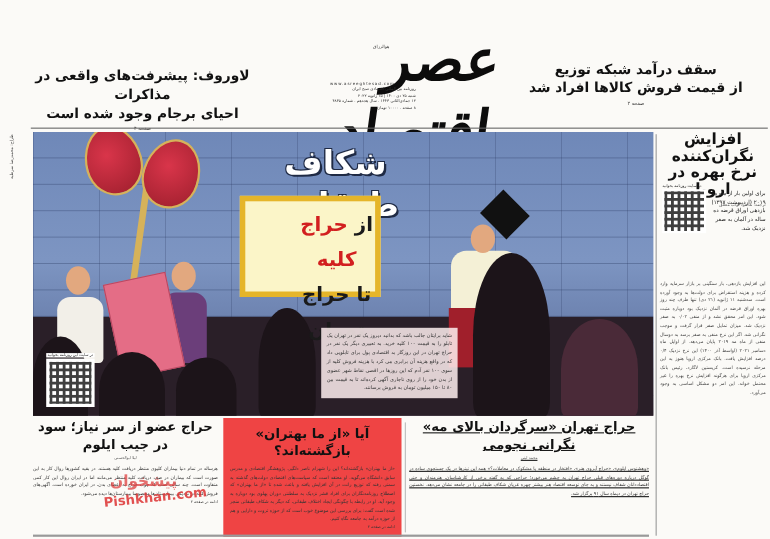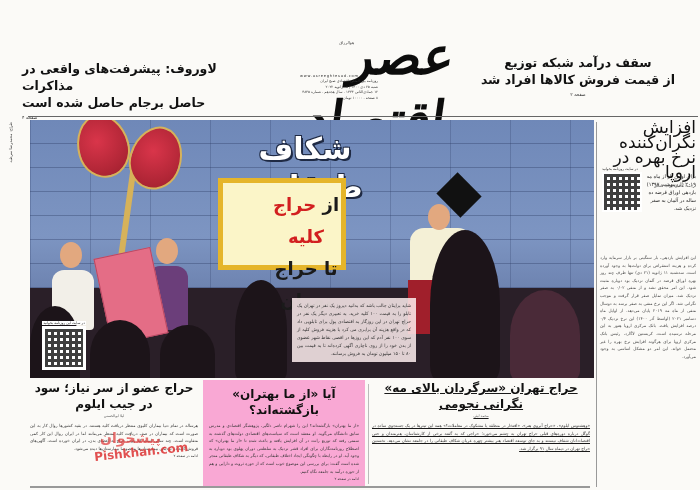--- a/index.html
+++ b/index.html
@@ -9,21 +9,21 @@
     font-family: "DejaVu Sans", sans-serif;
     color: #1a1a1a;
     direction: rtl;
     position: relative;
   }
   .page { position: absolute; left: 0; top: 0; width: 700px; height: 490px; background: #fbfaf7; }
 
   
   .masthead { position: absolute; top: 0; left: 0; width: 700px; height: 118px; }
   .lead-right { position: absolute; right: 12px; top: 54px; width: 220px; text-align: center; }
-  .lead-left { position: absolute; left: 22px; top: 60px; width: 215px; text-align: left; }
+  .lead-left { position: absolute; left: 22px; top: 60px; width: 215px; text-align: center; }
   .lead-title { font-weight: bold; font-size: 12.5px; line-height: 17px; color: #111; }
   .page-ref { font-size: 4.5px; color: #333; margin-top: 4px; }
   .logo { position: absolute; left: 262px; top: 22px; width: 200px; height: 90px; }
   .logo-text {
     position: absolute; right: 12px; top: 2px;
     font-family: "DejaVu Serif", serif; font-weight: bold;
     font-size: 52px; line-height: 64px; color: #0c0c0c; letter-spacing: -2px;
     transform: skewX(-8deg);
   }
   .logo-small { position: absolute; right: 108px; top: 18px; font-size: 4px; color: #444; }
@@ -75,35 +75,35 @@
     background-blend-mode: multiply; opacity: 0.75; }
   .qr-caption { position: absolute; font-size: 3.5px; color: #222; background: #fff; }
   .hero .qr { left: 12px; top: 206px; }
   .hero .qr-caption { left: 12px; top: 201px; width: 44px; text-align: center; }
 
   .vertical-credit { position: absolute; left: 8px; top: 122px; writing-mode: vertical-rl; font-size: 4px; color: #444; transform: rotate(180deg); }
 
   
   .sidebar { position: absolute; left: 600px; top: 120px; width: 96px; height: 368px; border-right: 0; }
   .sidebar-rule { position: absolute; left: 596px; top: 122px; width: 1px; height: 365px; background: #999; }
-  .side-title { font-weight: normal; font-size: 17px; line-height: 15px; text-align: right; color: #111; }
+  .side-title { font-weight: bold; font-size: 14px; line-height: 15px; text-align: center; color: #111; }
   .side-byline { font-size: 3.8px; color: #555; text-align: right; margin: 3px 0; }
   .side-qr { position: absolute; left: 2px; top: 52px; width: 40px; height: 40px; background: #fff; padding: 2px; }
   .side-qr-caption { position: absolute; left: 2px; top: 47px; font-size: 3.5px; color: #222; }
   .side-lede { position: absolute; right: 0; top: 52px; width: 52px; font-size: 5px; line-height: 8px; text-align: right; color: #222; }
   .side-body { position: absolute; right: 0; top: 134px; width: 96px; font-size: 4.2px; line-height: 7.6px; text-align: justify; color: #444; }
 
   
   .art { position: absolute; top: 380px; height: 108px; }
   .art-title { font-weight: bold; font-size: 12px; line-height: 16px; text-align: center; color: #111; }
   .art-byline { font-size: 3.5px; color: #555; text-align: center; margin: 2px 0 4px; }
   .art-body { font-size: 4.2px; line-height: 7.6px; text-align: justify; color: #333; }
   .art-cont { font-size: 3.5px; color: #333; margin-top: 2px; }
   .art-a { left: 372px; width: 218px; text-decoration: underline; }
-  .art-b { left: 203px; width: 162px; background: #f9a8d4; padding: 6px 6px 4px; }
+  .art-b { left: 203px; width: 162px; background: #ef4444; padding: 6px 6px 4px; }
   .art-c { left: 30px; width: 168px; }
   .col-divider { position: absolute; top: 384px; width: 1px; height: 100px; background: #bbb; }
   .watermark { position: absolute; left: 94px; top: 445px; font-size: 12px; color: #d33; font-weight: bold; transform: rotate(-6deg); opacity: 0.85; direction: ltr; }
   .watermark-logo { position: absolute; left: 100px; top: 430px; font-size: 14px; color: #d33; font-weight: bold; opacity: 0.7; }
   .bottom-rule { position: absolute; left: 30px; top: 486px; width: 560px; height: 2px; background: #999; }
 </style>
 </head>
 <body>
 
 <div class="page">
@@ -122,21 +122,21 @@
         <div class="url">www.asreeghtesad.com</div>
         <div>روزنامه بین المللی اقتصادی صبح ایران</div>
         <div>شنبه ۲۵ دی ۱۴۰۰ | ۱۵ ژانویه ۲۰۲۲</div>
         <div>۱۲ جمادی‌الثانی ۱۴۴۳ . سال هجدهم . شماره ۴۸۳۵</div>
         <div>۸ صفحه . ۱۰۰۰۰ تومان</div>
       </div>
     </div>
 
     <div class="lead-left">
       <div class="lead-title">لاوروف: پیشرفت‌های واقعی در مذاکرات</div>
-      <div class="lead-title">حاصل برجام حاصل شده است</div>
+      <div class="lead-title">احیای برجام وجود شده است</div>
       <div class="page-ref">صفحه ۴</div>
     </div>
   </div>
   <div class="rule"></div>
 
   <div class="vertical-credit">طراح: محمدرضا سرطیه</div>
 
   <div class="hero">
     <div class="bricks"></div>
     <div class="curtain"></div>

